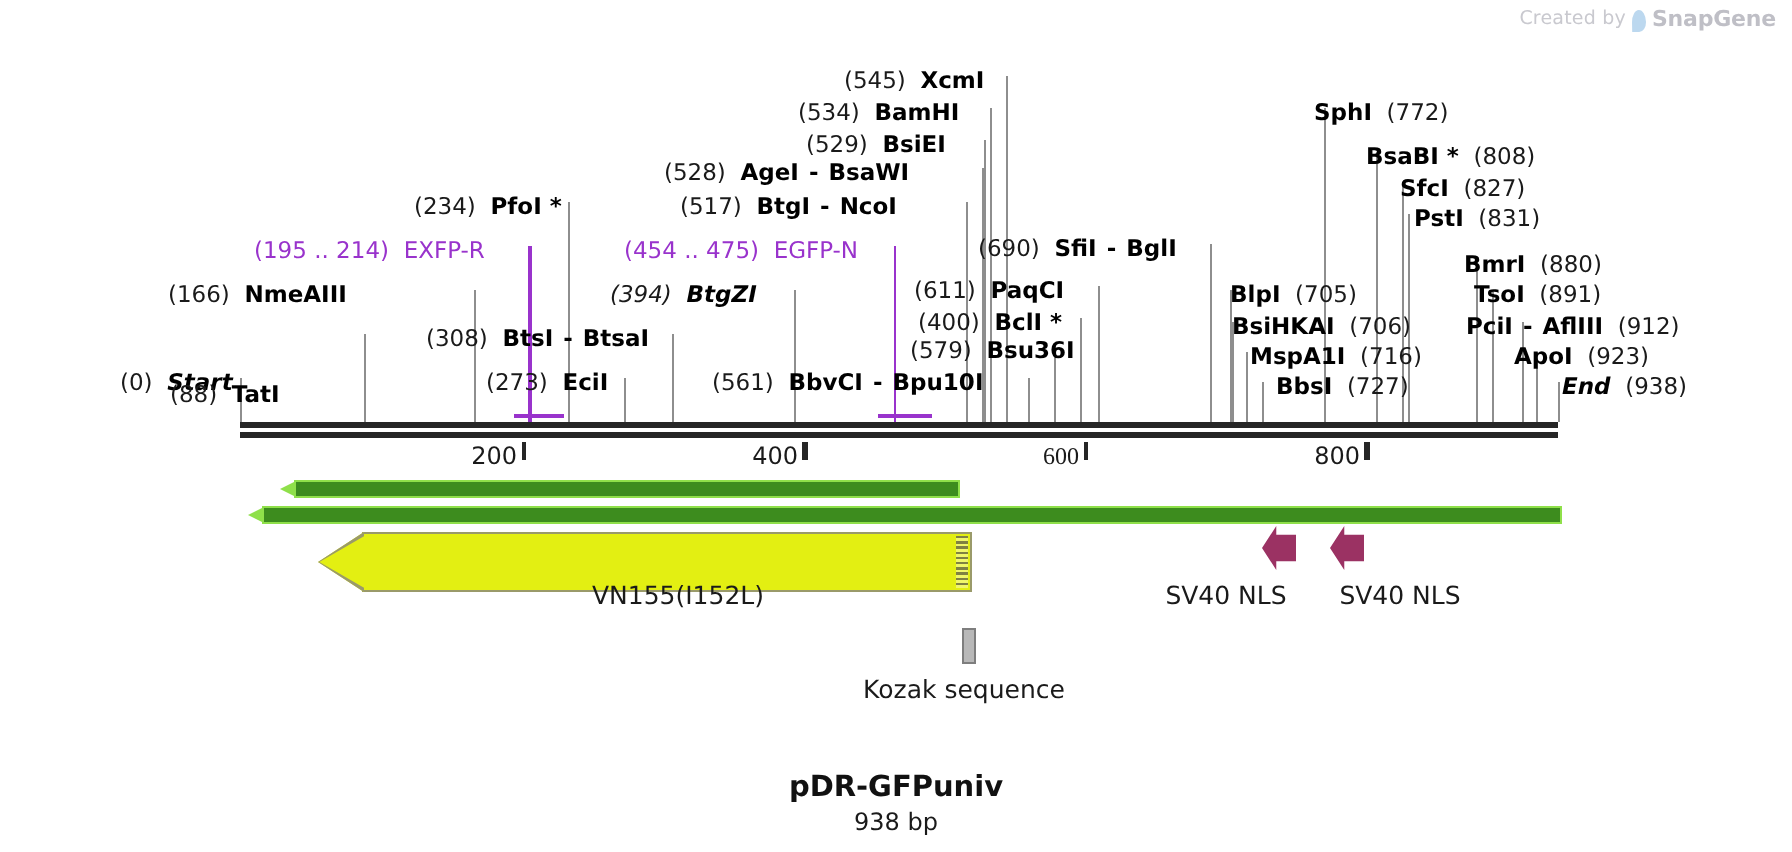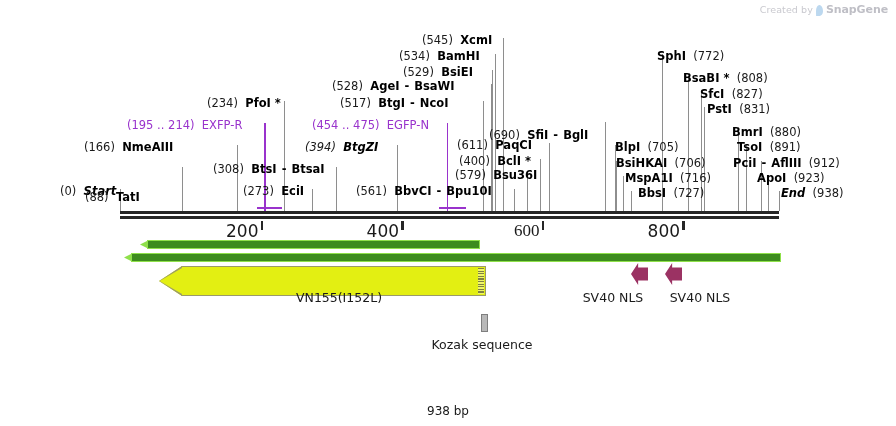--- a/index.html
+++ b/index.html
@@ -76,21 +76,21 @@
     height: 3px;
     background: #262626;
   }
   .backbone-bot {
     position: absolute;
     height: 3px;
     background: #262626;
   }
   .ruler-num {
     position: absolute;
-    font-size: 17px;
+    font-size: 12px;
     color: #1a1a1a;
     transform: translateX(-100%);
     white-space: nowrap;
   }
   .ruler-tick {
     position: absolute;
     width: 2.5px;
     background: #262626;
   }
 
@@ -254,21 +254,21 @@
       <div class="enz feat" style="left: 312px; top: 119px;"><span class="pos">(454 .. 475)</span>&nbsp;&nbsp;<span class="nm">EGFP-N</span></div>
       <div class="enz" style="left: 340px; top: 97px;"><span class="pos">(517)</span>&nbsp;&nbsp;<span class="nm">BtgI</span><span class="dash"> - </span><span class="nm">NcoI</span></div>
       <div class="enz" style="left: 332px; top: 80px;"><span class="pos">(528)</span>&nbsp;&nbsp;<span class="nm">AgeI</span><span class="dash"> - </span><span class="nm">BsaWI</span></div>
       <div class="enz" style="left: 403px; top: 66px;"><span class="pos">(529)</span>&nbsp;&nbsp;<span class="nm">BsiEI</span></div>
       <div class="enz" style="left: 399px; top: 50px;"><span class="pos">(534)</span>&nbsp;&nbsp;<span class="nm">BamHI</span></div>
       <div class="enz" style="left: 422px; top: 34px;"><span class="pos">(545)</span>&nbsp;&nbsp;<span class="nm">XcmI</span></div>
       <div class="enz" style="left: 356px; top: 185px;"><span class="pos">(561)</span>&nbsp;&nbsp;<span class="nm">BbvCI</span><span class="dash"> - </span><span class="nm">Bpu10I</span></div>
       <div class="enz" style="left: 455px; top: 169px;"><span class="pos">(579)</span>&nbsp;&nbsp;<span class="nm">Bsu36I</span></div>
       <div class="enz" style="left: 459px; top: 155px;"><span class="pos">(400)</span>&nbsp;&nbsp;<span class="nm">BclI *</span></div>
       <div class="enz" style="left: 457px; top: 139px;"><span class="pos">(611)</span>&nbsp;&nbsp;<span class="nm">PaqCI</span></div>
-      <div class="enz" style="left: 489px; top: 118px; margin-top: 11px;"><span class="pos">(690)</span>&nbsp;&nbsp;<span class="nm">SfiI</span><span class="dash"> - </span><span class="nm">BglI</span></div>
+      <div class="enz" style="left: 489px; top: 118px;"><span class="pos">(690)</span>&nbsp;&nbsp;<span class="nm">SfiI</span><span class="dash"> - </span><span class="nm">BglI</span></div>
       <div class="enz" style="left: 615px; top: 141px;"><span class="nm">BlpI</span>&nbsp;&nbsp;<span class="pos">(705)</span></div>
       <div class="enz" style="left: 616px; top: 157px;"><span class="nm">BsiHKAI</span>&nbsp;&nbsp;<span class="pos">(706)</span></div>
       <div class="enz" style="left: 625px; top: 172px;"><span class="nm">MspA1I</span>&nbsp;&nbsp;<span class="pos">(716)</span></div>
       <div class="enz" style="left: 638px; top: 187px;"><span class="nm">BbsI</span>&nbsp;&nbsp;<span class="pos">(727)</span></div>
       <div class="enz" style="left: 657px; top: 50px;"><span class="nm">SphI</span>&nbsp;&nbsp;<span class="pos">(772)</span></div>
       <div class="enz" style="left: 683px; top: 72px;"><span class="nm">BsaBI *</span>&nbsp;&nbsp;<span class="pos">(808)</span></div>
       <div class="enz" style="left: 700px; top: 88px;"><span class="nm">SfcI</span>&nbsp;&nbsp;<span class="pos">(827)</span></div>
       <div class="enz" style="left: 707px; top: 103px;"><span class="nm">PstI</span>&nbsp;&nbsp;<span class="pos">(831)</span></div>
       <div class="enz" style="left: 732px; top: 126px;"><span class="nm">BmrI</span>&nbsp;&nbsp;<span class="pos">(880)</span></div>
       <div class="enz" style="left: 737px; top: 141px;"><span class="nm">TsoI</span>&nbsp;&nbsp;<span class="pos">(891)</span></div>
@@ -323,14 +323,15 @@
       <div class="feat-label" style="left: 613px; top: 290px;">SV40 NLS</div>
       <div class="nls" style="left: 665px; top: 263px; background: rgb(155, 50, 99);"></div>
       <div class="feat-label" style="left: 700px; top: 290px;">SV40 NLS</div>
     </div>
 
   <div id="kozakTrack">
       <div class="kozak-box" style="left: 481px; top: 314px;"></div>
       <div class="feat-label" style="left: 482px; top: 337px;">Kozak sequence</div>
     </div>
 
+  <div class="plasmid-name" style="left:448px; top:386px;">pDR-GFPuniv</div>
   <div class="plasmid-size" style="left:448px; top:404px;">938 bp</div>
 </div>
 
 </body></html>

